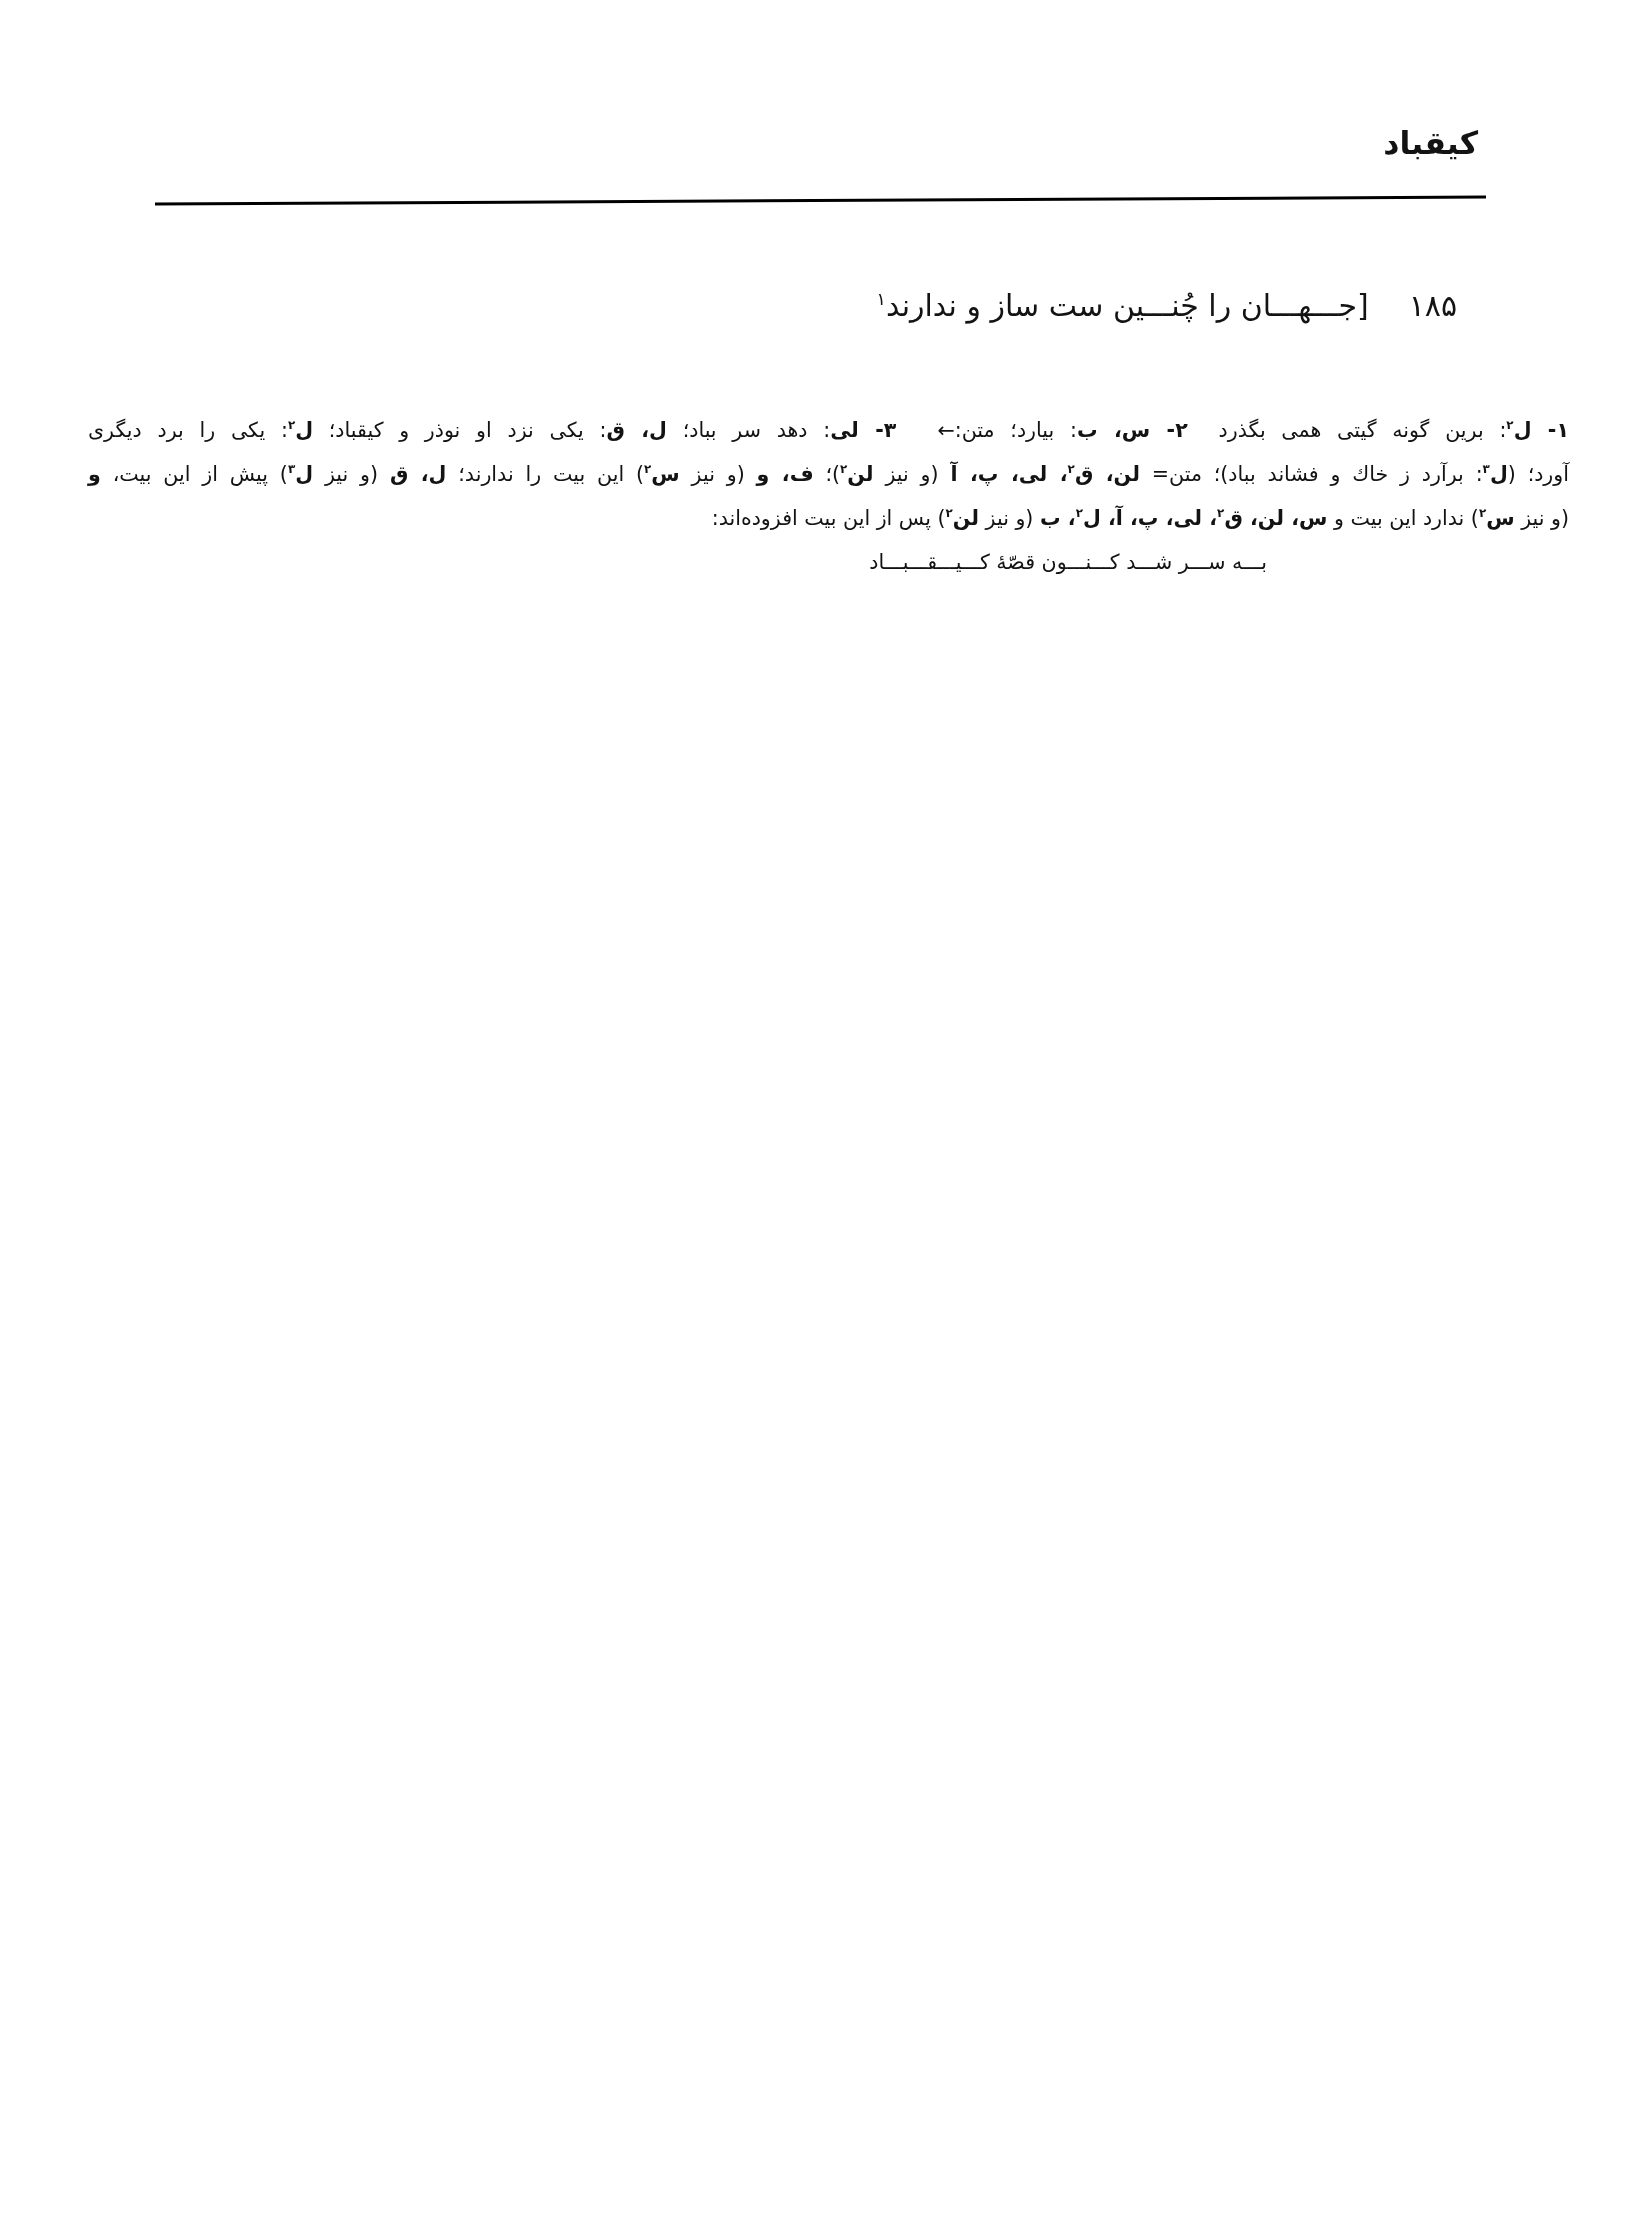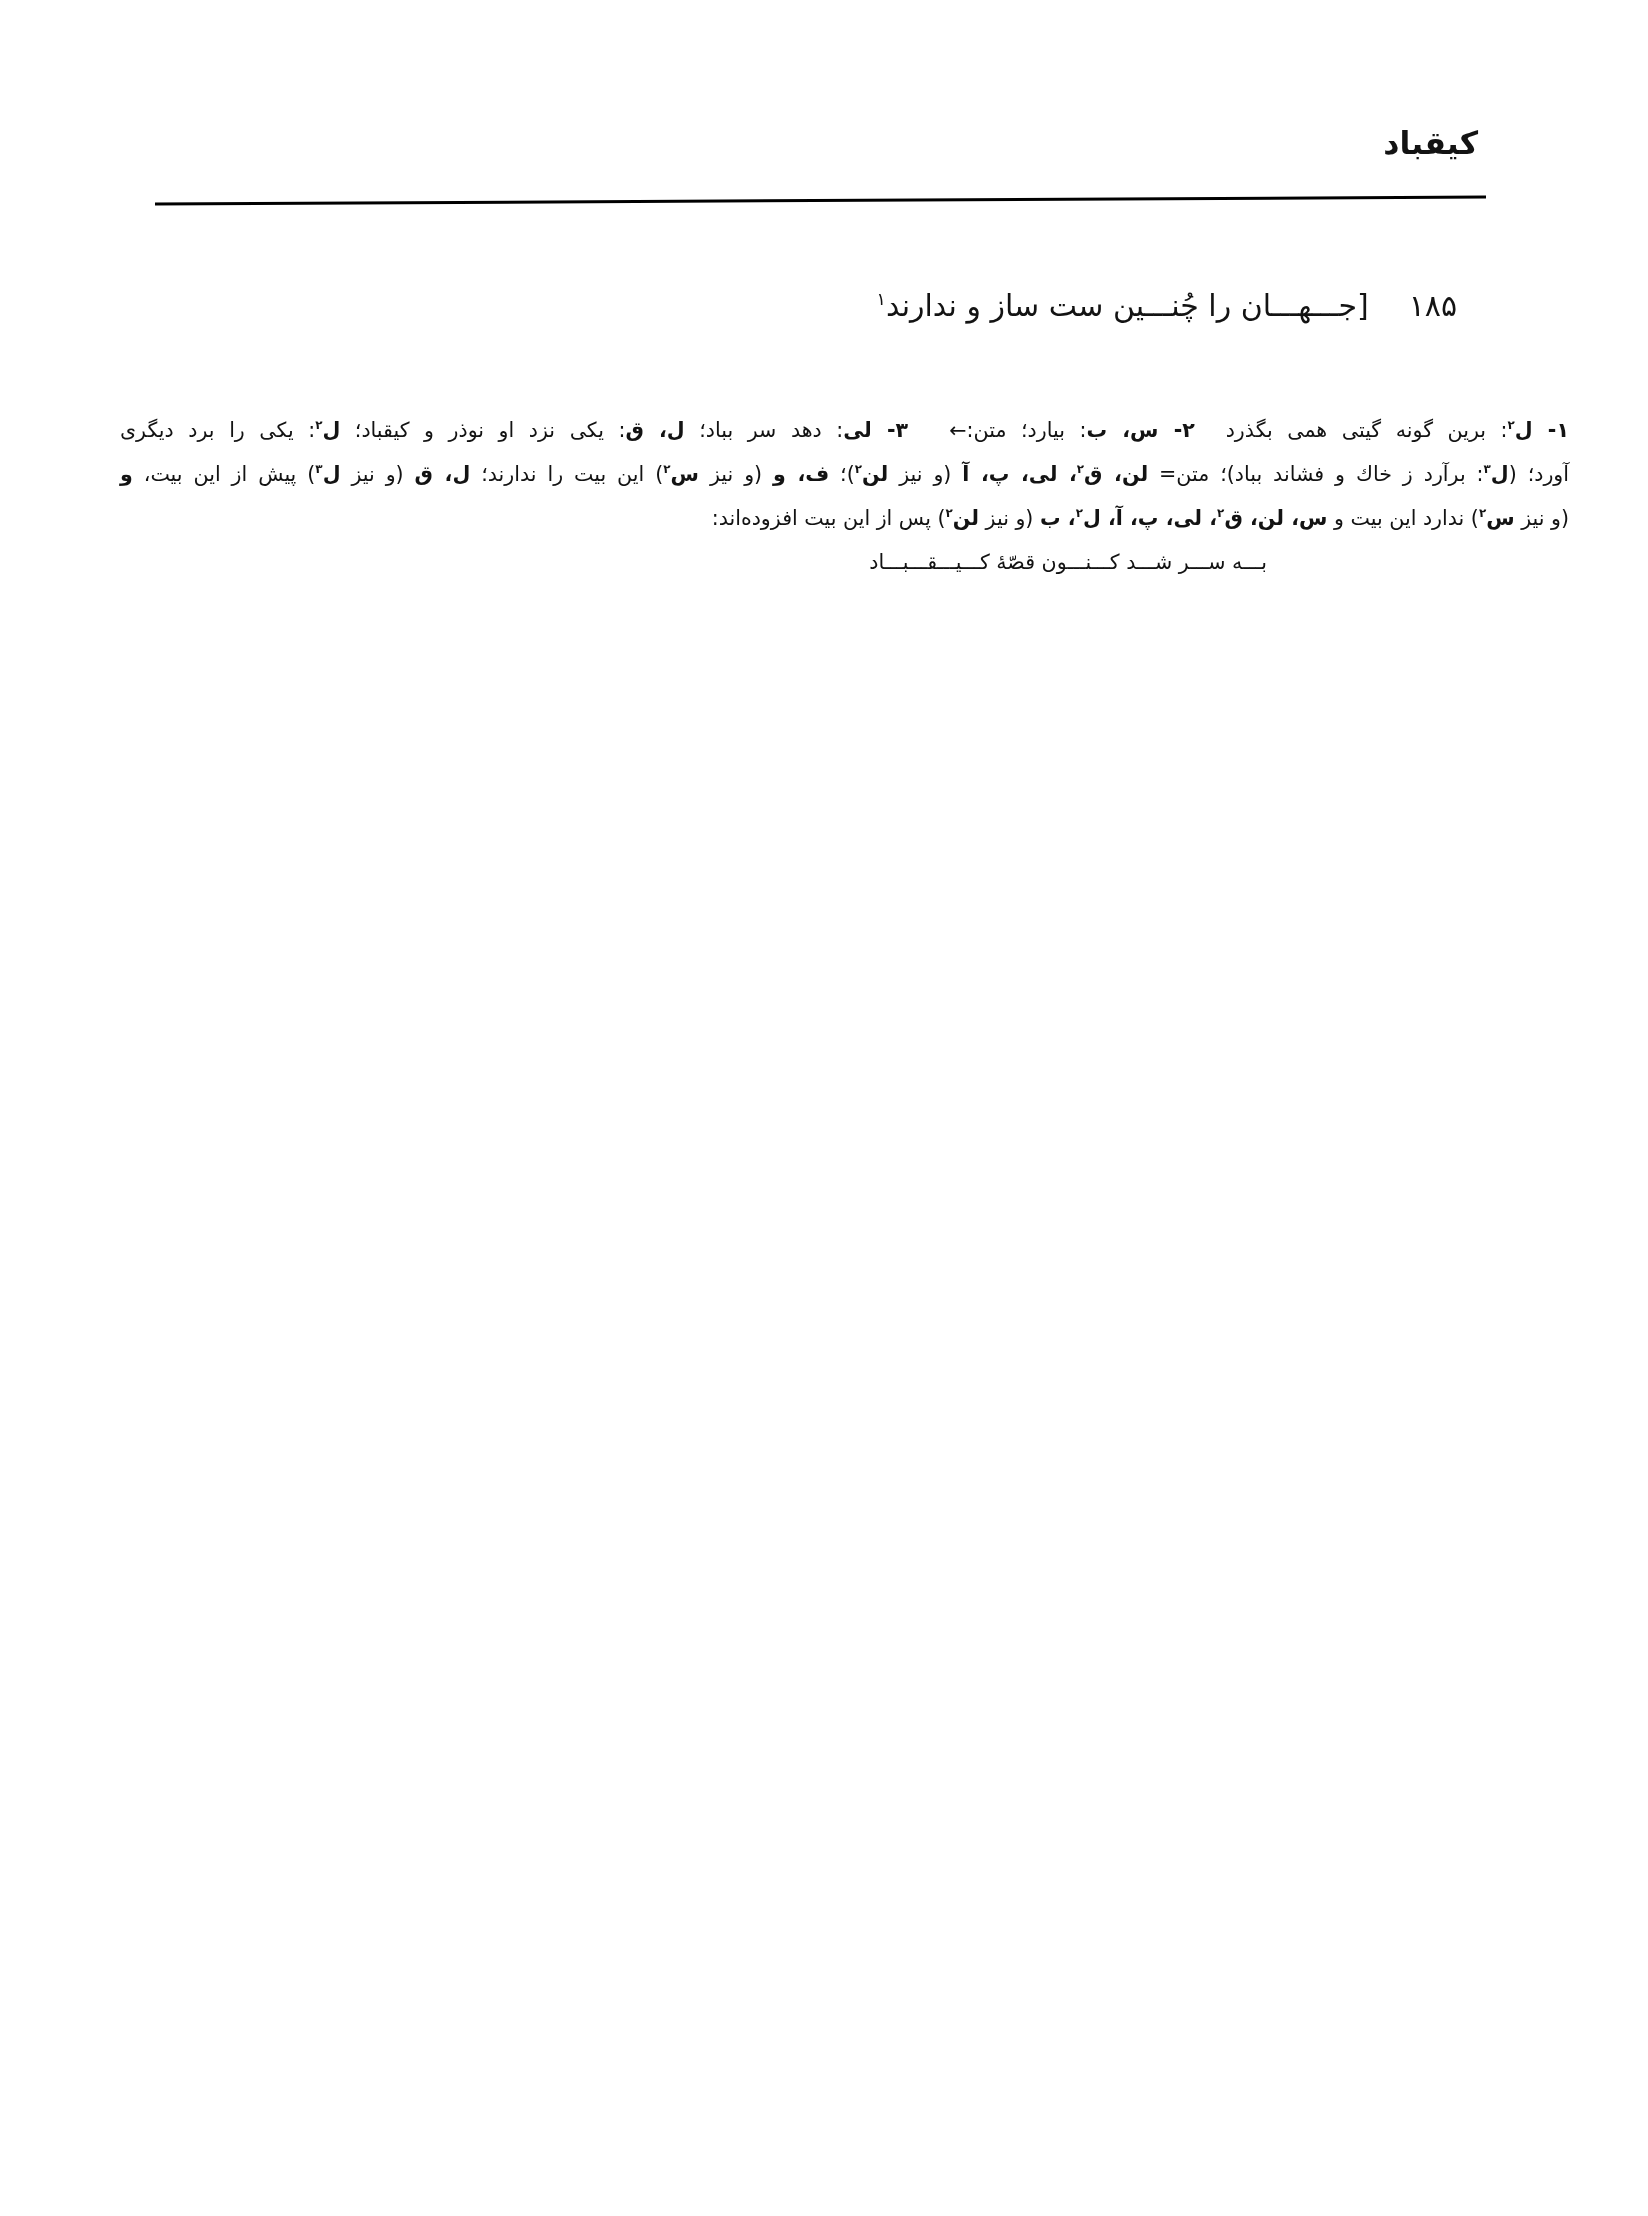--- a/index.html
+++ b/index.html
@@ -44,21 +44,21 @@
   .verse-num { letter-spacing: 2.1px; }
   .apparatus {
     position: absolute;
     top: 408px;
     right: 79px;
     left: 89px;
     font-size: 20.6px;
     line-height: 44px;
     text-align: right;
   }
-  .app-line { text-align: right; margin-left: 32px; }
+  .app-line { text-align: right; }
   .just { text-align: justify; text-align-last: justify; }
   .app-verse {
     display: flex;
     justify-content: flex-start;
     gap: 33px;
     padding-right: 302px;
     white-space: nowrap;
   }
   .variant-line {
     padding-right: 776px;

